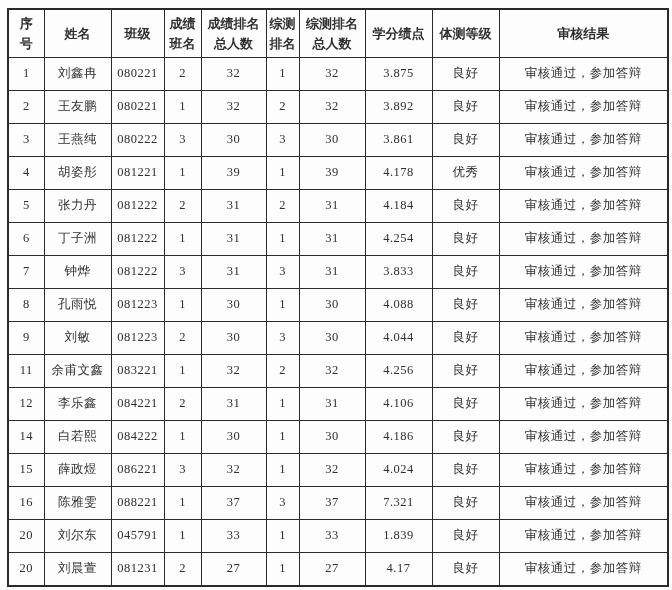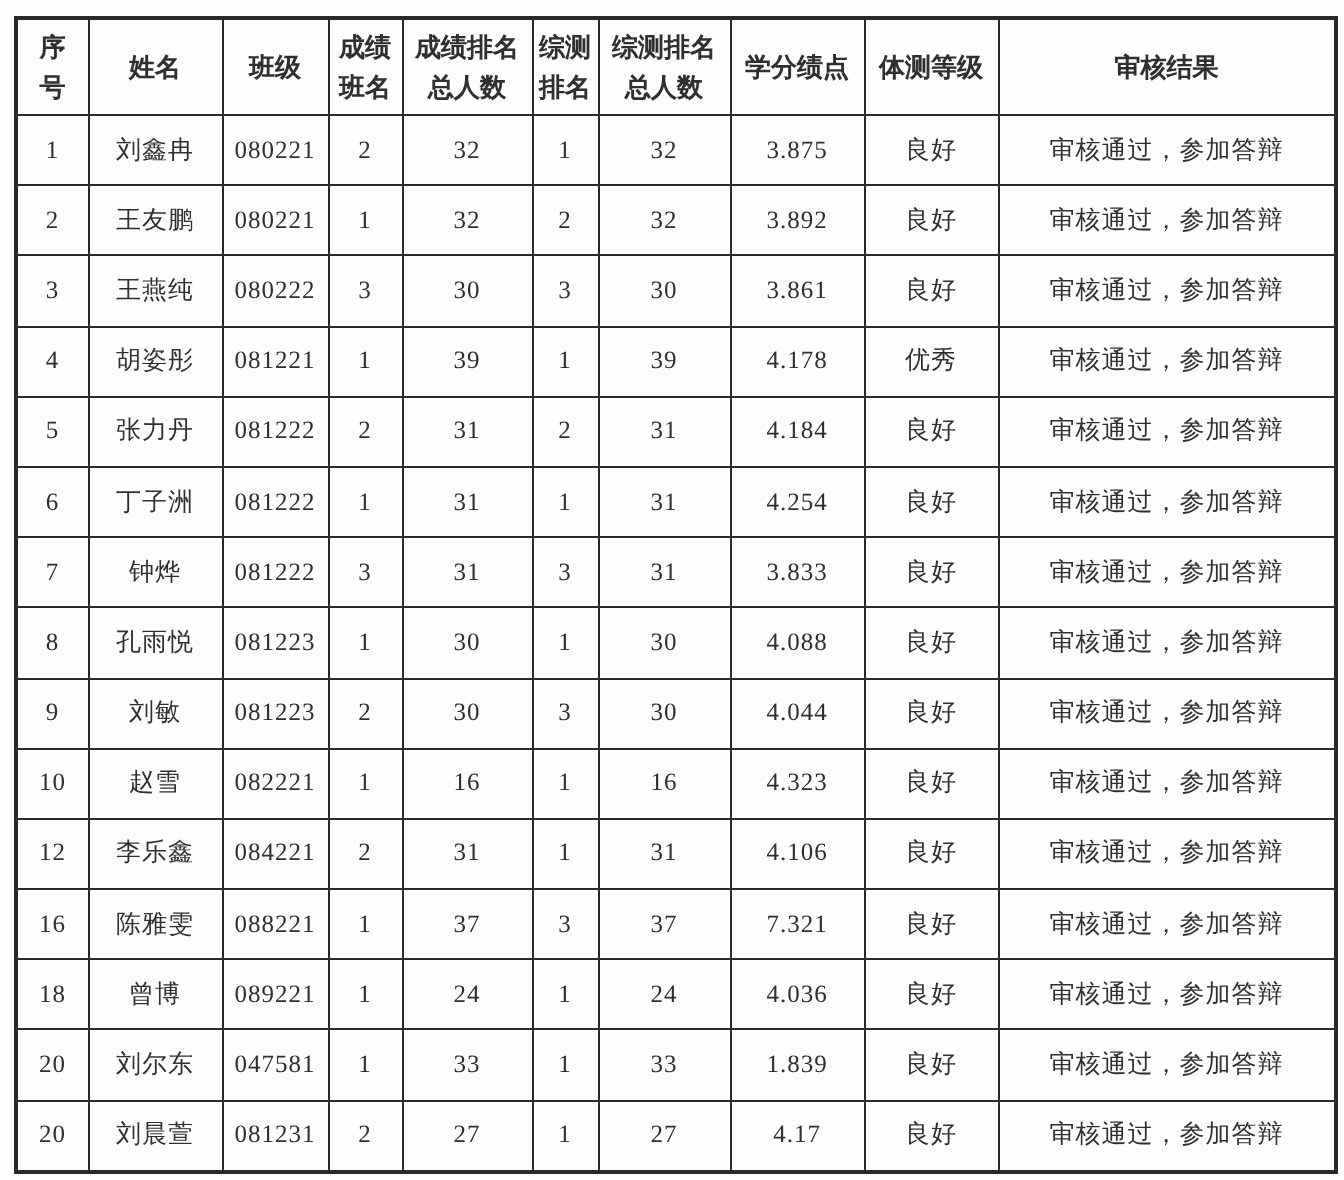--- a/index.html
+++ b/index.html
@@ -201,71 +201,83 @@
           <td>081223</td>
           <td>2</td>
           <td>30</td>
           <td>3</td>
           <td>30</td>
           <td>4.044</td>
           <td>良好</td>
           <td>审核通过，参加答辩</td>
         </tr>
         <tr>
-          <td>10</td>
-          <td>赵雪</td>
-          <td>082221</td>
-          <td>1</td>
-          <td>16</td>
-          <td>1</td>
-          <td>16</td>
-          <td>4.323</td>
+          <td>11</td>
+          <td>余甫文鑫</td>
+          <td>083221</td>
+          <td>1</td>
+          <td>32</td>
+          <td>2</td>
+          <td>32</td>
+          <td>4.256</td>
           <td>良好</td>
           <td>审核通过，参加答辩</td>
         </tr>
         <tr>
           <td>12</td>
           <td>李乐鑫</td>
           <td>084221</td>
           <td>2</td>
           <td>31</td>
           <td>1</td>
           <td>31</td>
           <td>4.106</td>
           <td>良好</td>
           <td>审核通过，参加答辩</td>
         </tr>
         <tr>
+          <td>14</td>
+          <td>白若熙</td>
+          <td>084222</td>
+          <td>1</td>
+          <td>30</td>
+          <td>1</td>
+          <td>30</td>
+          <td>4.186</td>
+          <td>良好</td>
+          <td>审核通过，参加答辩</td>
+        </tr>
+        <tr>
+          <td>15</td>
+          <td>薛政煜</td>
+          <td>086221</td>
+          <td>3</td>
+          <td>32</td>
+          <td>1</td>
+          <td>32</td>
+          <td>4.024</td>
+          <td>良好</td>
+          <td>审核通过，参加答辩</td>
+        </tr>
+        <tr>
           <td>16</td>
           <td>陈雅雯</td>
           <td>088221</td>
           <td>1</td>
           <td>37</td>
           <td>3</td>
           <td>37</td>
           <td>7.321</td>
           <td>良好</td>
           <td>审核通过，参加答辩</td>
         </tr>
         <tr>
-          <td>18</td>
-          <td>曾博</td>
-          <td>089221</td>
-          <td>1</td>
-          <td>24</td>
-          <td>1</td>
-          <td>24</td>
-          <td>4.036</td>
-          <td>良好</td>
-          <td>审核通过，参加答辩</td>
-        </tr>
-        <tr>
           <td>20</td>
           <td>刘尔东</td>
-          <td>047581</td>
+          <td>045791</td>
           <td>1</td>
           <td>33</td>
           <td>1</td>
           <td>33</td>
           <td>1.839</td>
           <td>良好</td>
           <td>审核通过，参加答辩</td>
         </tr>
         <tr>
           <td>20</td>

